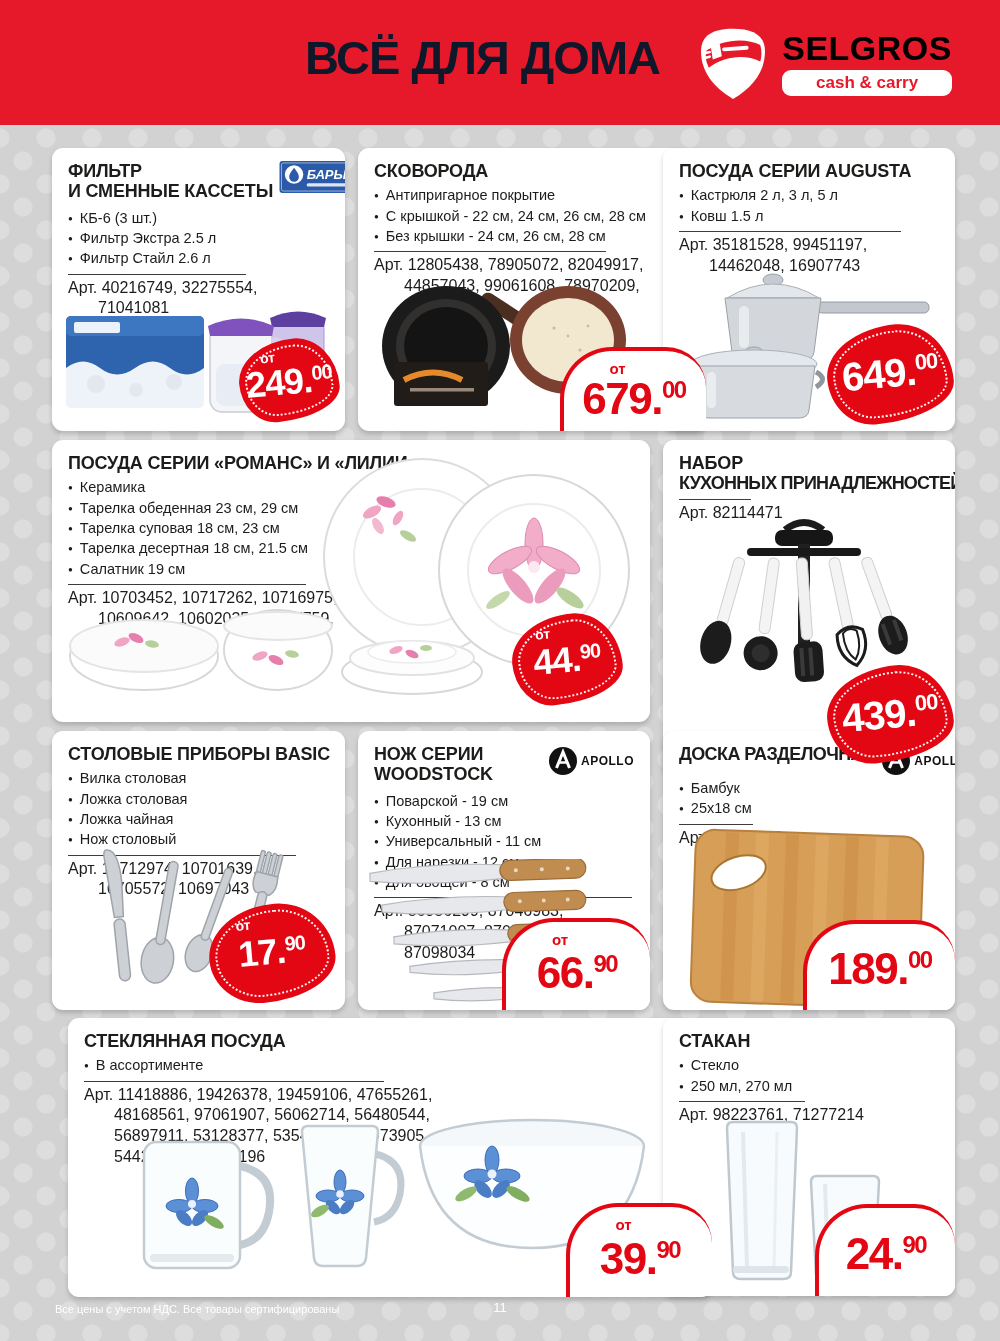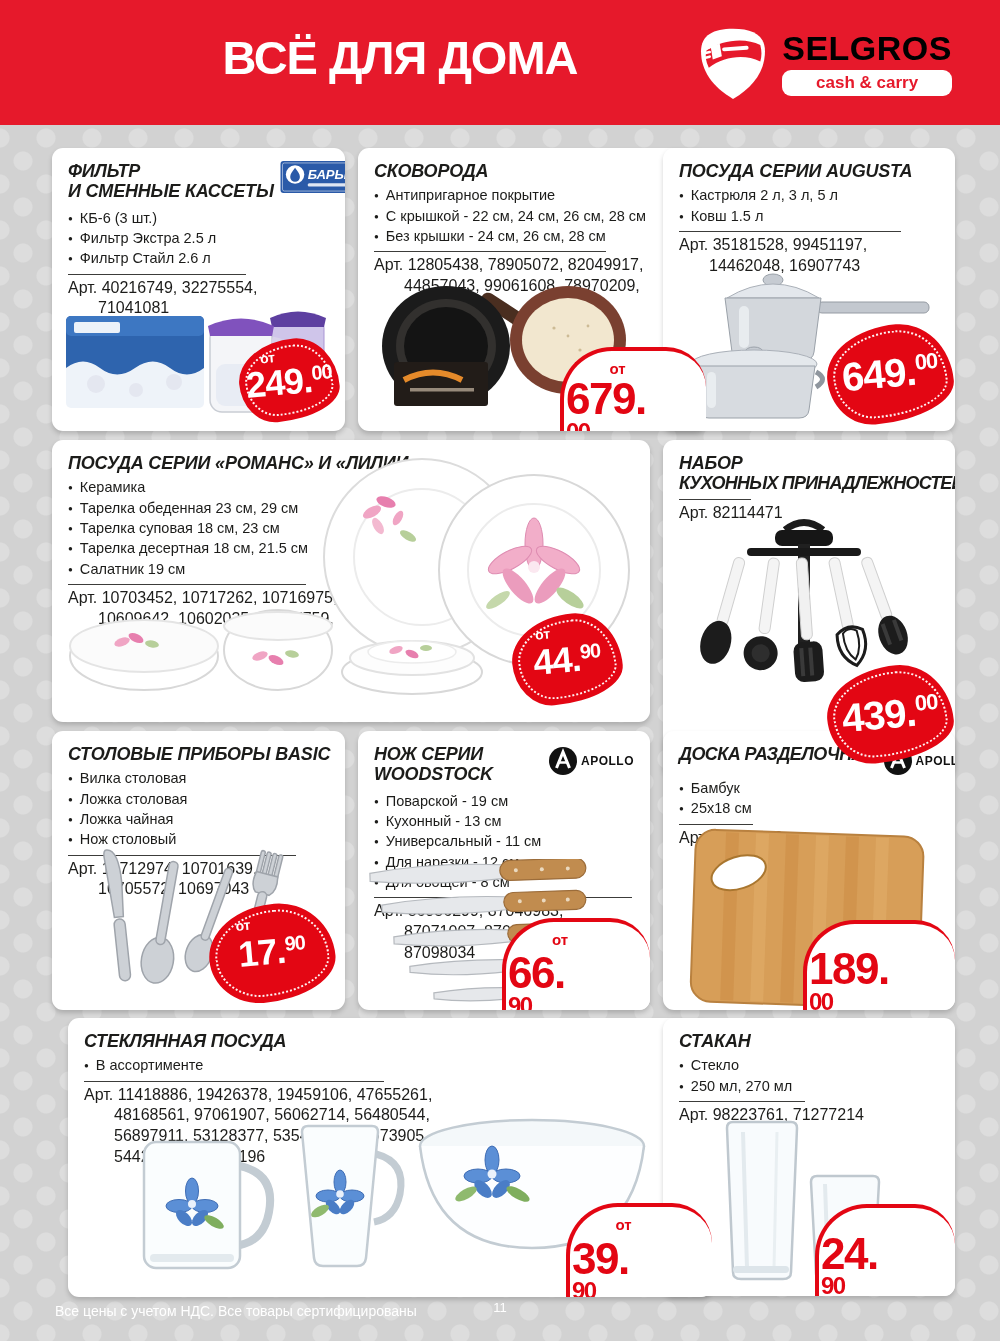--- a/index.html
+++ b/index.html
@@ -4,31 +4,31 @@
 <style>
   html,body{margin:0;padding:0;}
   .page{position:relative;width:1000px;height:1341px;overflow:hidden;
     font-family:"Liberation Sans",sans-serif;color:#1c1c1a;
     background-color:#d2d2d2;
     background-image:radial-gradient(circle,#dddddd 9px,transparent 10px),
                      radial-gradient(circle,#dddddd 9px,transparent 10px);
     background-size:46px 46px;background-position:0 0,23px 23px;}
   
   .header{position:absolute;left:0;top:0;width:1000px;height:125px;background:#e6192b;}
-  .header-title{position:absolute;left:140px;top:30px;width:520px;margin:0;text-align:center;
-    color:#ffffff;font-size:47px;font-weight:700;letter-spacing:-1px;}
+  .header-title{position:absolute;left:140px;top:30px;width:520px;margin:0;text-align:right;
+    color:#0f172a;font-size:47px;font-weight:700;letter-spacing:-1px;}
   .selgros-logo{position:absolute;right:48px;top:22px;display:flex;align-items:center;gap:10px;}
   .logo-name{color:#000000;font-size:34px;font-weight:800;letter-spacing:.5px;line-height:1;}
   .logo-sub{margin-top:5px;background:#fff;color:#e6192b;font-size:17px;font-weight:700;
     padding:3px 12px;border-radius:9px;text-align:center;}
   
   .card{position:absolute;background:#fff;border-radius:11px;overflow:hidden;
     box-shadow:0 3px 5px rgba(0,0,0,.18);padding:13px 16px;box-sizing:border-box;}
   .card-head{display:flex;justify-content:space-between;align-items:flex-start;gap:6px;}
-  .title{font-size:18px;font-weight:700;line-height:1.13;letter-spacing:-.2px;margin:0 0 4px 0;font-style:italic;}
+  .title{font-size:18px;font-weight:700;line-height:1.13;letter-spacing:-.2px;margin:0 0 4px 0;}
   .title span{display:block;white-space:nowrap;}
   .bullets{list-style:none;margin:2px 0 0 0;padding:0;font-size:14.5px;line-height:1.4;}
   .bullets li::before{content:"●";font-size:8px;vertical-align:2px;margin-right:7px;}
   .sep{border-top:1.6px solid #3c3c3a;margin:5px 0 3px 0;}
   .art{font-size:16px;line-height:1.3;padding-left:30px;text-indent:-30px;max-width:300px;}
   .photo{position:absolute;z-index:1;}
   
   .blob{position:absolute;z-index:5;background:#e30613;color:#fff;
     border-radius:58% 42% 65% 35% / 50% 62% 38% 50%;transform:rotate(-5deg);}
   .blob::after{content:"";position:absolute;inset:6px;border:2px dotted rgba(255,255,255,.95);
@@ -38,30 +38,30 @@
     align-items:flex-start;font-weight:700;letter-spacing:-1px;}
   .b-whole{font-size:36px;line-height:.95;}
   .b-dec{font-size:20px;line-height:1;}
   .no-from .b-price{top:30%;}
   
   .arc{position:absolute;right:0;bottom:0;z-index:5;background:#fff;color:#e30613;
     border-top:4px solid #e30613;border-left:4px solid #e30613;
     border-top-left-radius:52px;border-top-right-radius:40px;}
   .a-from{position:absolute;left:32%;top:9px;font-size:15px;font-weight:700;}
   .a-price{position:absolute;left:2px;right:4px;top:34%;display:flex;justify-content:center;
-    align-items:flex-start;font-weight:700;letter-spacing:-1.5px;flex-direction:column;}
+    align-items:flex-start;font-weight:700;letter-spacing:-1.5px;}
   .a-whole{font-size:44px;line-height:.95;}
   .a-dec{font-size:24px;line-height:1;}
   .arc.no-from .a-price{top:28%;}
   
   .apollo{display:flex;align-items:center;gap:3px;flex:none;margin-top:2px;}
   .apollo .a-word{font-size:12px;font-weight:700;letter-spacing:.5px;color:#111;}
   .barrier-wrap{flex:none;}
   
-  .footer-note{position:absolute;left:55px;top:1303px;color:#fff;font-size:14px;}
+  .footer-note{position:absolute;left:55px;top:1303px;color:#fff;font-size:11px;}
   .page-num{position:absolute;left:470px;top:1300px;width:60px;text-align:center;color:#fff;font-size:13px;}
 </style>
 </head>
 <body>
 
 <div class="page">
 
   <div class="header">
     <h1 class="header-title">ВСЁ ДЛЯ ДОМА</h1>
     <div class="selgros-logo">

